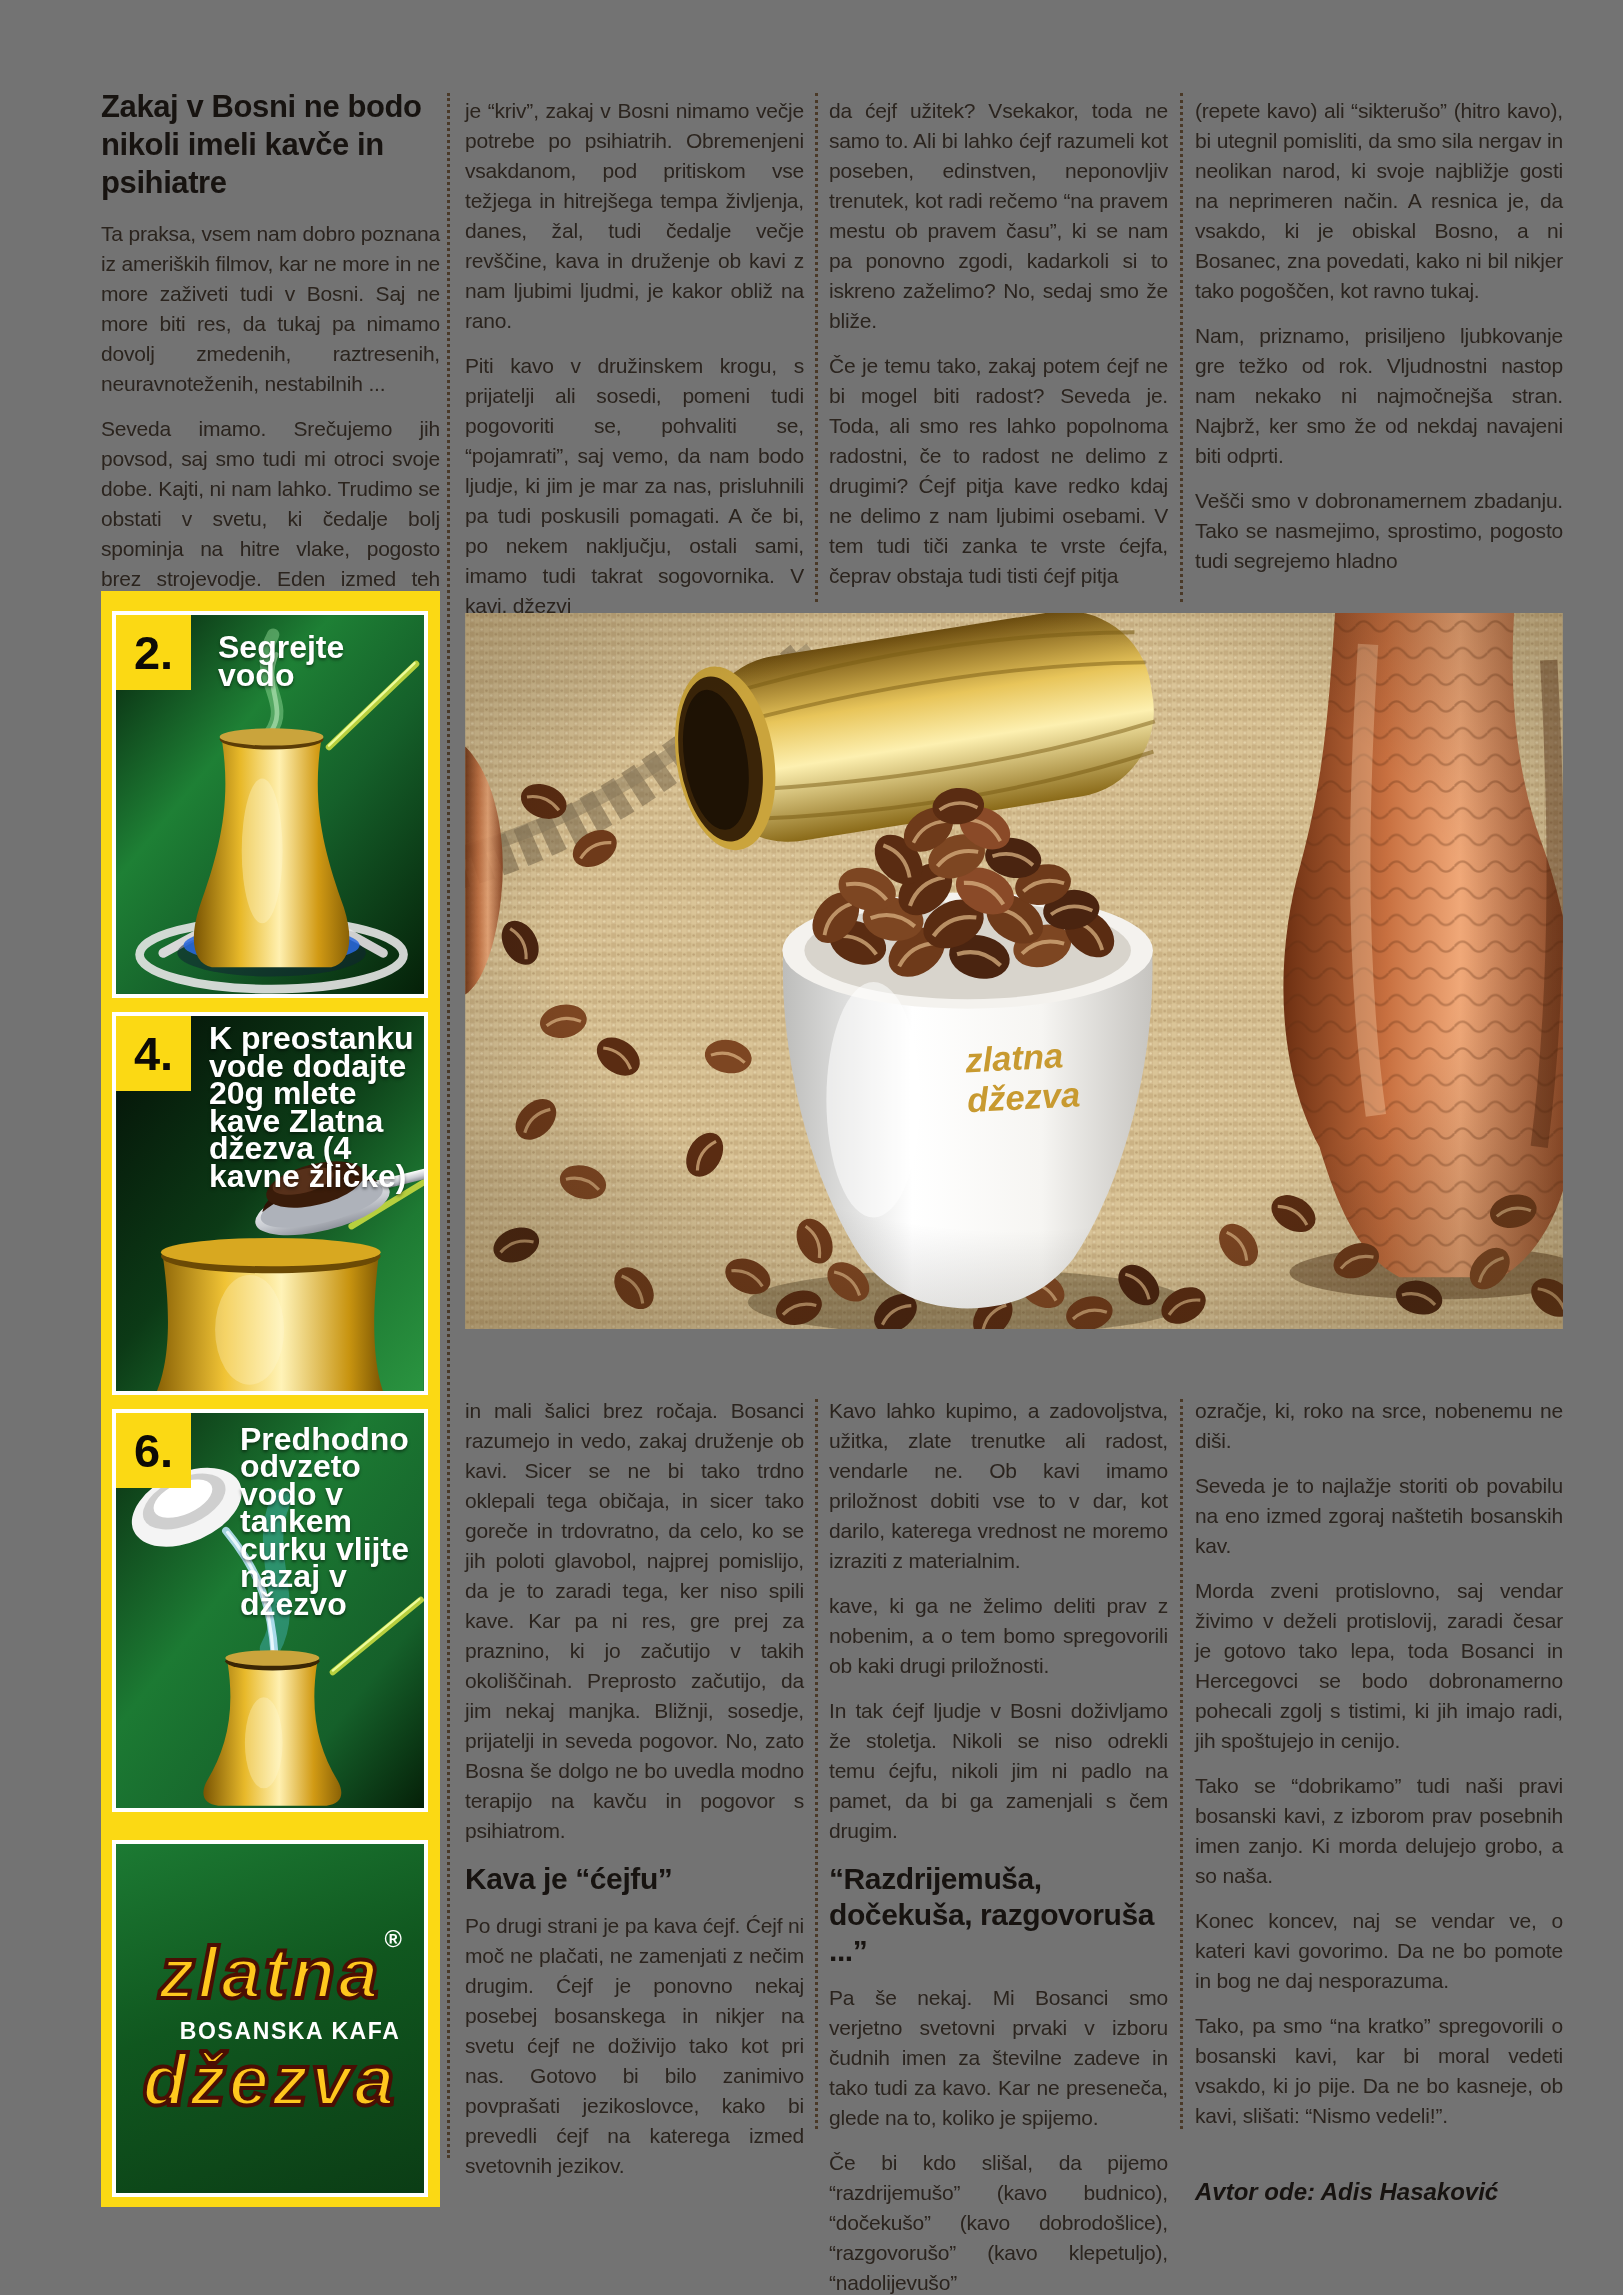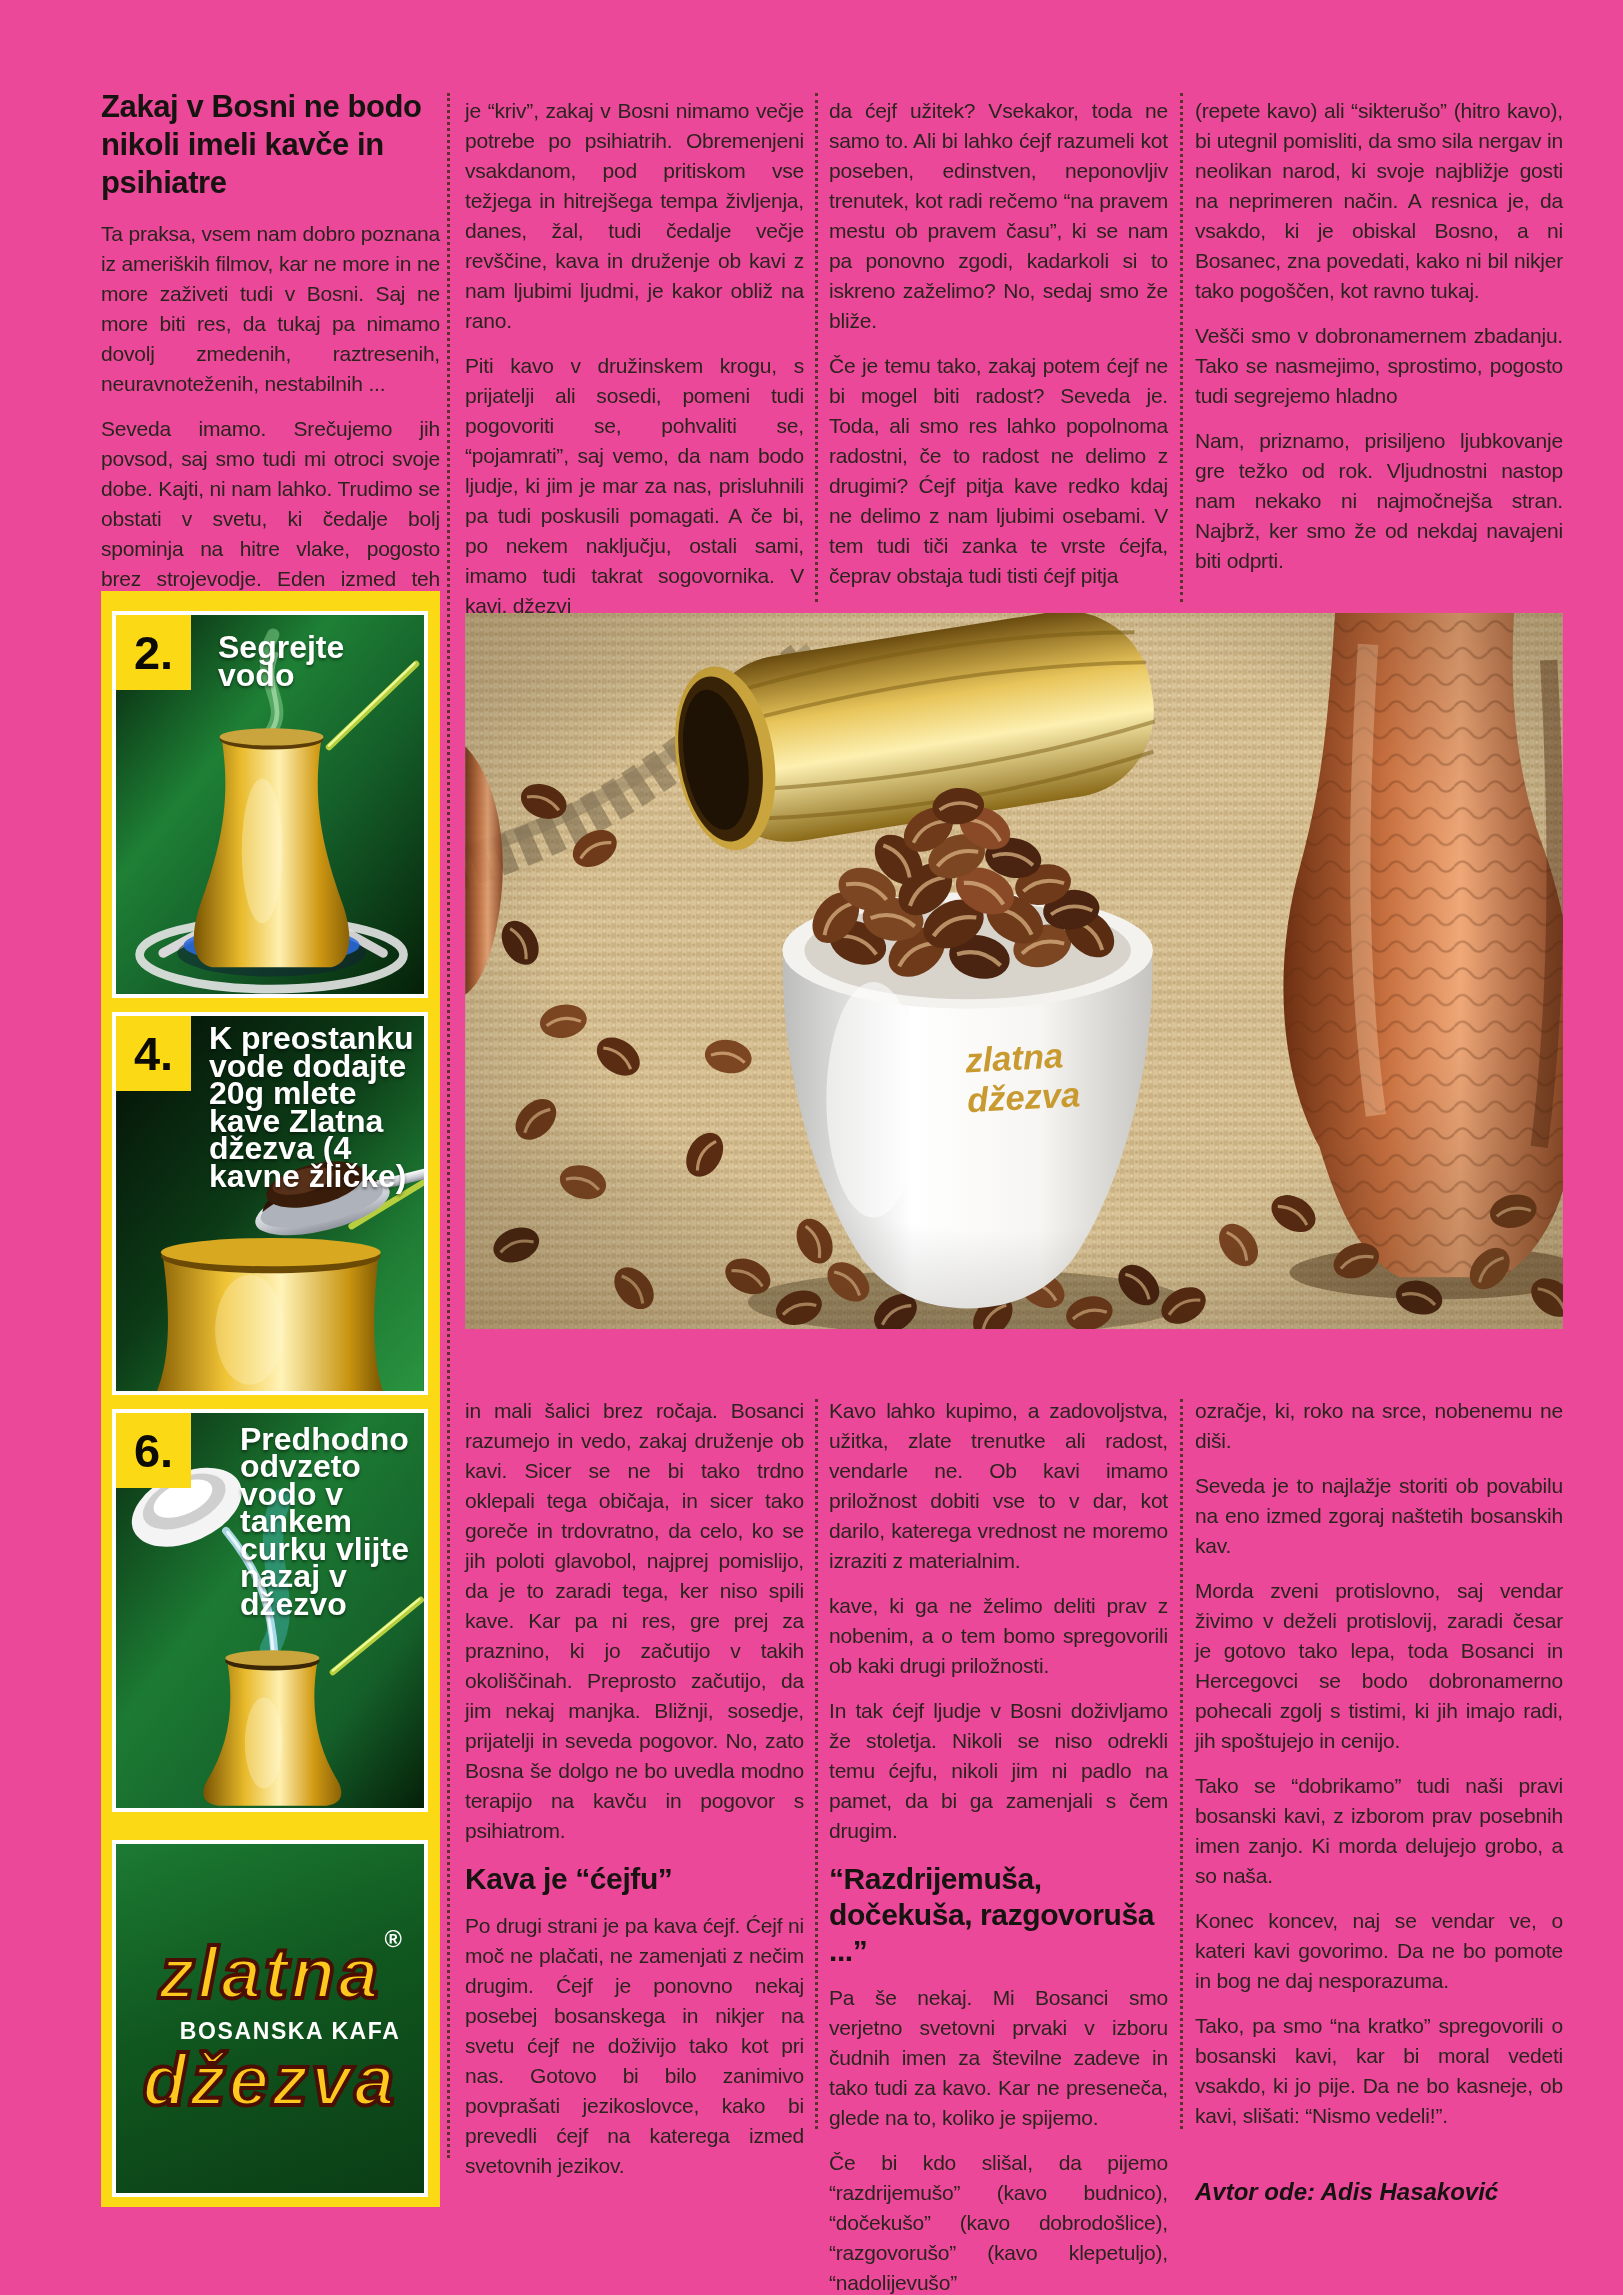--- a/index.html
+++ b/index.html
@@ -1,20 +1,20 @@
 <!DOCTYPE html>
 <html lang="sl" style="font-size:12.6px"><head>
 <meta charset="utf-8">
 <style>
   html,body{margin:0;padding:0;}
   body{background:#e8e0c8;}
   #page{
     position:relative;
     width:1623px;height:2295px;
-    background:#ec4899;
+    background:#737373;
     font-family:"Liberation Sans","DejaVu Sans",sans-serif;
     color:#2B241E;
     overflow:hidden;
   }
   
   .col{position:absolute;width:339px;}
   .col p{
     margin:0 0 15px 0;
     font-size:21px;line-height:30px;
     text-align:justify;letter-spacing:-0.2px;
@@ -107,22 +107,22 @@
     <p>Piti kavo v družinskem krogu, s prijatelji ali sosedi, pomeni tudi pogovoriti se, pohvaliti se, “pojamrati”, saj vemo, da nam bodo ljudje, ki jim je mar za nas, prisluhnili pa tudi poskusili pomagati. A če bi, po nekem naključju, ostali sami, imamo tudi takrat sogovornika. V kavi, džezvi</p>
   </div>
 
   <div class="col" style="left:829px;top:96px;">
     <p>da ćejf užitek? Vsekakor, toda ne samo to. Ali bi lahko ćejf razumeli kot poseben, edinstven, neponovljiv trenutek, kot radi rečemo “na pravem mestu ob pravem času”, ki se nam pa ponovno zgodi, kadarkoli si to iskreno zaželimo? No, sedaj smo že bliže.</p>
     <p>Če je temu tako, zakaj potem ćejf ne bi mogel biti radost? Seveda je. Toda, ali smo res lahko popolnoma radostni, če to radost ne delimo z drugimi? Ćejf pitja kave redko kdaj ne delimo z nam ljubimi osebami. V tem tudi tiči zanka te vrste ćejfa, čeprav obstaja tudi tisti ćejf pitja</p>
   </div>
 
   <div class="col" style="left:1195px;top:96px;width:368px;">
     <p>(repete kavo) ali “sikterušo” (hitro kavo), bi utegnil pomisliti, da smo sila nergav in neolikan narod, ki svoje najbližje gosti na neprimeren način. A resnica je, da vsakdo, ki je obiskal Bosno, a ni Bosanec, zna povedati, kako ni bil nikjer tako pogoščen, kot ravno tukaj.</p>
+    <p>Nam, priznamo, prisiljeno ljubkovanje gre težko od rok. Vljudnostni nastop nam nekako ni najmočnejša stran. Najbrž, ker smo že od nekdaj navajeni biti odprti.</p>
     <p>Vešči smo v dobronamernem zbadanju. Tako se nasmejimo, sprostimo, pogosto tudi segrejemo hladno</p>
-    <p>Nam, priznamo, prisiljeno ljubkovanje gre težko od rok. Vljudnostni nastop nam nekako ni najmočnejša stran. Najbrž, ker smo že od nekdaj navajeni biti odprti.</p>
   </div>
 
   <div id="steps-panel">
 
     <div class="tile" style="top:20.4px;height:379px;">
       <svg viewBox="0 0 392 482" width="308" height="379">
         <defs>
           <linearGradient id="g2bg" x1="0" y1="0" x2="1" y2="1">
             <stop offset="0" stop-color="#061f0b"></stop>
               <stop offset=".35" stop-color="#1e8035"></stop>

